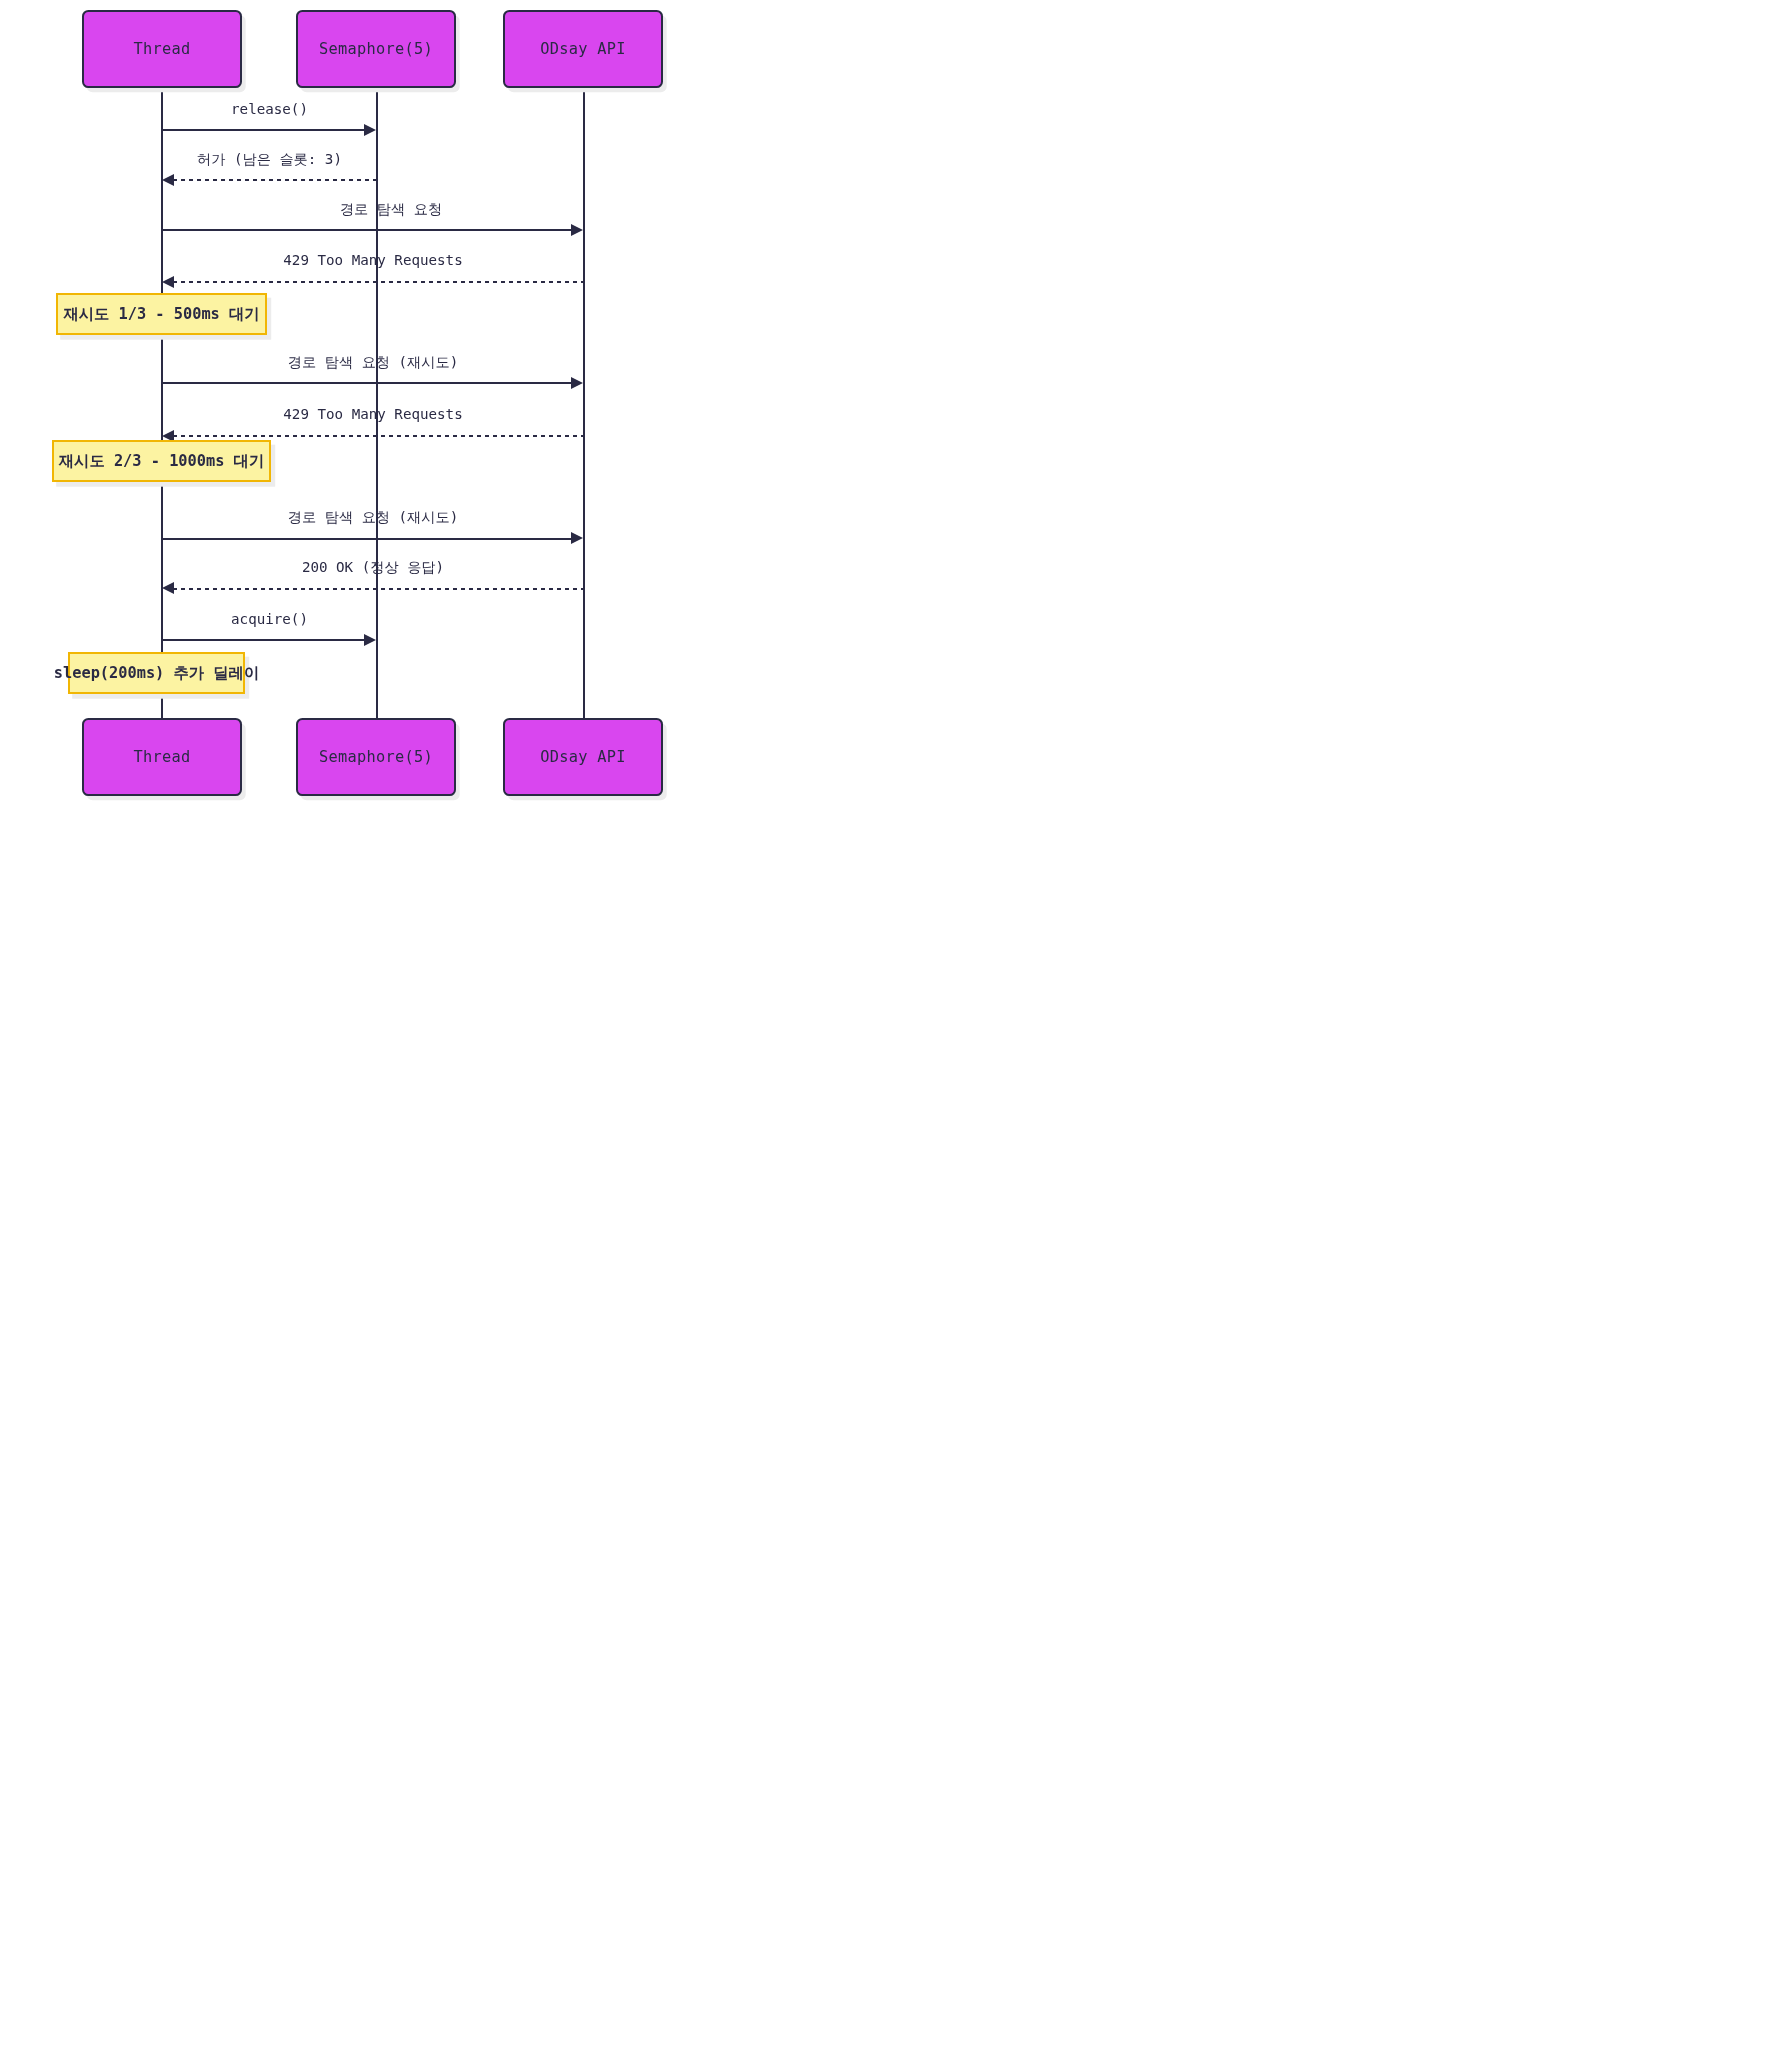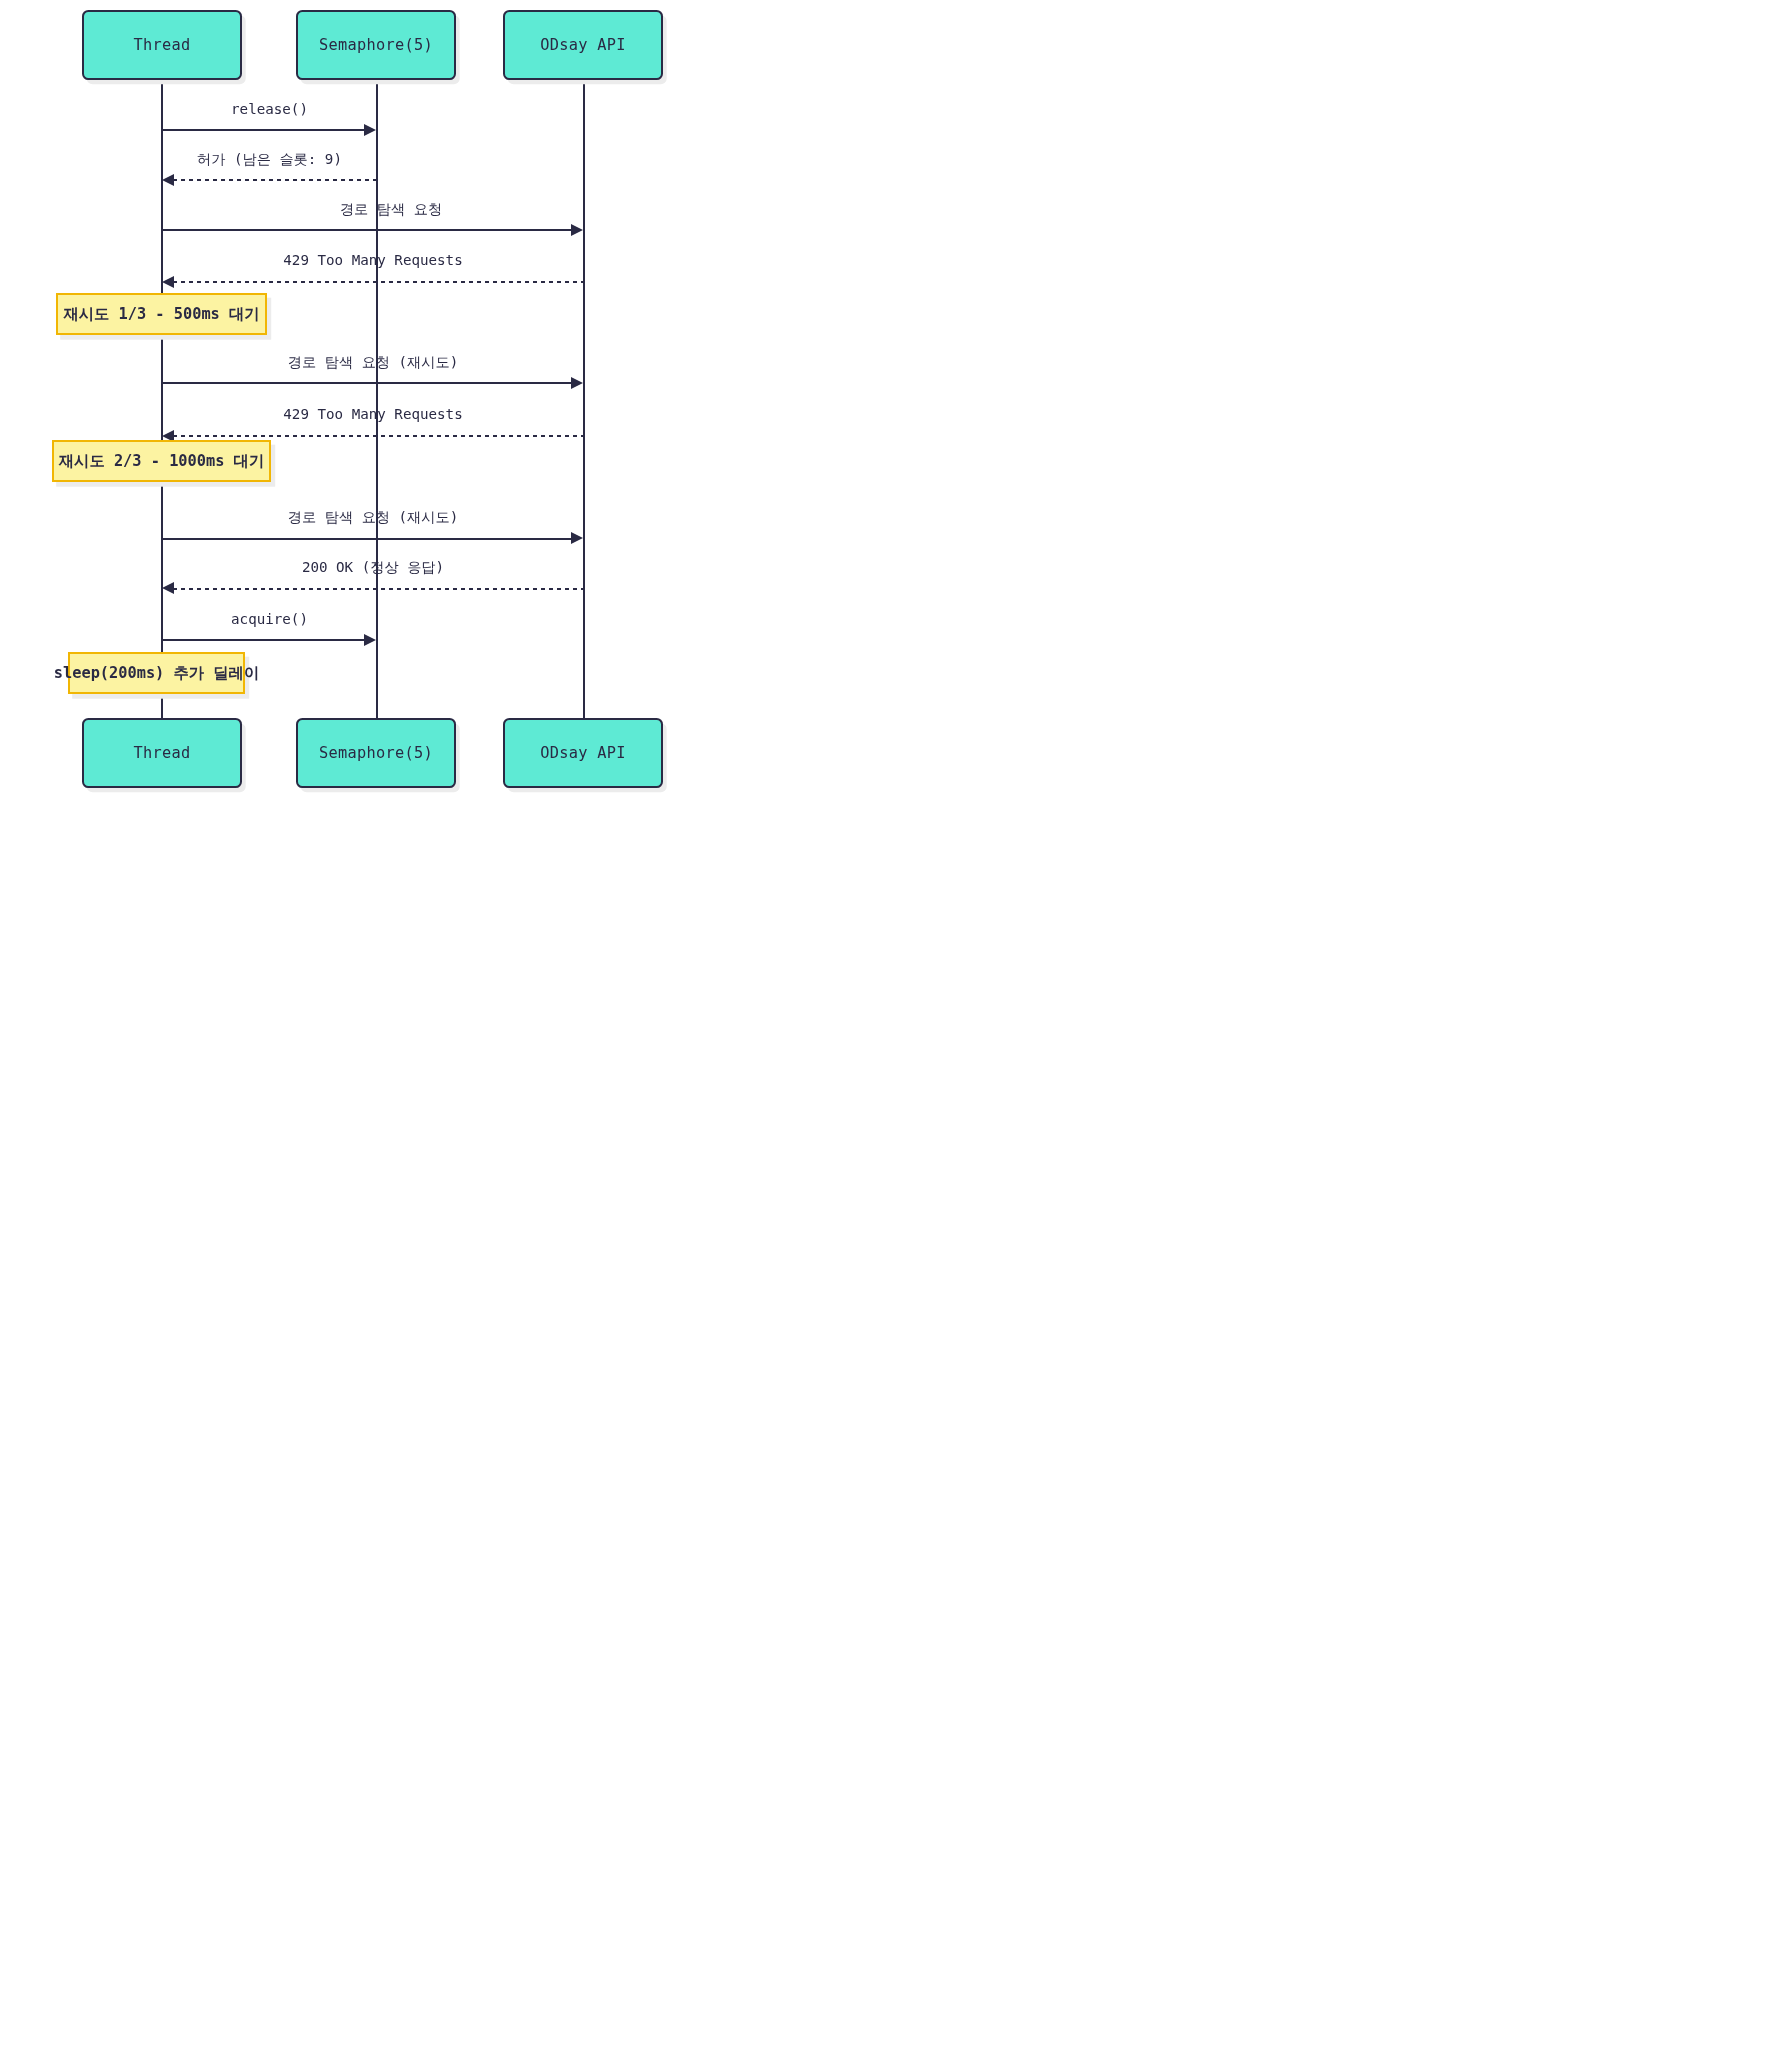--- a/index.html
+++ b/index.html
@@ -13,22 +13,22 @@
   .stage{
     position:relative;
     width:715px;height:822px;
     background:var(--bg);
     overflow:hidden;
     font-family:"DejaVu Sans Mono","DejaVu Sans","Liberation Sans",sans-serif;
     color:var(--ink);
   }
   .pbox{
     position:absolute;
-    width:160px;height:70px;
-    background:#5eead4;
+    width:160px;height:78px;
+    background:#d946ef;
     border:2.1px solid var(--ink);
     border-radius:6.3px;
     box-shadow:4.2px 4.7px 0 -0.5px var(--shadow);
     display:flex;align-items:center;justify-content:center;
     box-sizing:border-box;
     z-index:3;
   }
   .plabel{
     font-size:15.3px;
     letter-spacing:0.3px;
@@ -109,21 +109,21 @@
   <div class="pbox" id="p-semaphore-bottom" style="left: 296px; top: 718px;">
     <span class="plabel">Semaphore(5)</span>
   </div>
   <div class="pbox" id="p-odsay-bottom" style="left: 503px; top: 718px;">
     <span class="plabel">ODsay API</span>
   </div>
 
 <div class="mlabel" style="left: 162px; width: 215px; top: 99px;">release()</div>
     <div class="mline solid" style="top: 129px; left: 162px; width: 203px;"></div>
     <div class="ahead right" style="top: 124px; left: 364px;"></div>
-    <div class="mlabel" style="left: 162px; width: 215px; top: 149px;">허가 (남은 슬롯: 9)</div>
+    <div class="mlabel" style="left: 162px; width: 215px; top: 149px;">허가 (남은 슬롯: 3)</div>
     <div class="mline dashed" style="top: 179px; left: 173px; width: 203px;"></div>
     <div class="ahead left" style="top: 174px; left: 162px;"></div>
     <div class="mlabel" style="left: 162px; width: 458px; top: 199px;">경로 탐색 요청</div>
     <div class="mline solid" style="top: 229px; left: 162px; width: 410px;"></div>
     <div class="ahead right" style="top: 224px; left: 571px;"></div>
     <div class="mlabel" style="left: 162px; width: 422px; top: 250px;">429 Too Many Requests</div>
     <div class="mline dashed" style="top: 281px; left: 173px; width: 410px;"></div>
     <div class="ahead left" style="top: 276px; left: 162px;"></div>
     <div class="note" style="left: 56px; top: 293px; width: 211px; height: 42px;">
       <span>재시도 1/3 - 500ms 대기</span>

